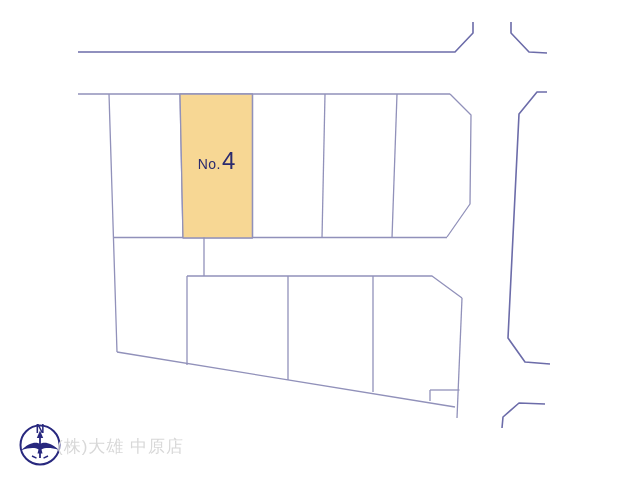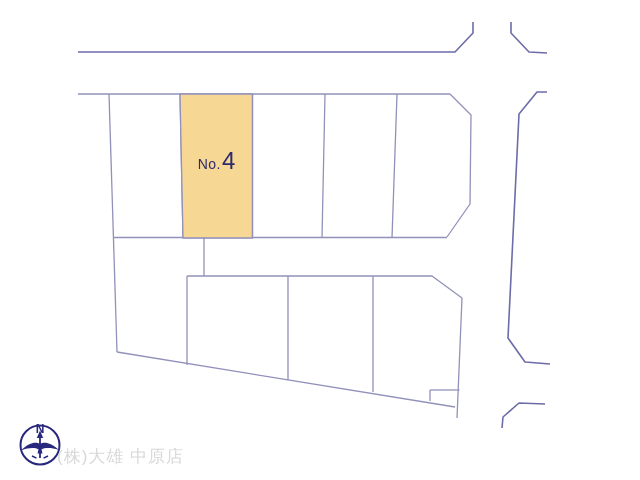--- a/index.html
+++ b/index.html
@@ -18,21 +18,21 @@
   
   .plot-label{
     position:absolute;left:180px;top:149px;width:73px;height:40px;
     display:flex;align-items:baseline;justify-content:center;gap:1px;
     color:#2B2B6E;
   }
   .plot-label .prefix{font-size:14px;letter-spacing:0.5px;}
   .plot-label .num{font-size:24px;line-height:1;}
   
   .footer-text{
-    position:absolute;left:57px;top:445px;
+    position:absolute;left:57px;top:435px;
     font-size:17px;color:#D8D8D8;letter-spacing:1px;white-space:nowrap;
   }
   .compass{position:absolute;left:10px;top:408px;}
 </style>
 </head>
 <body>
 
 <div class="canvas">
 
   <svg class="site-svg" width="640" height="480" viewBox="0 0 640 480">

